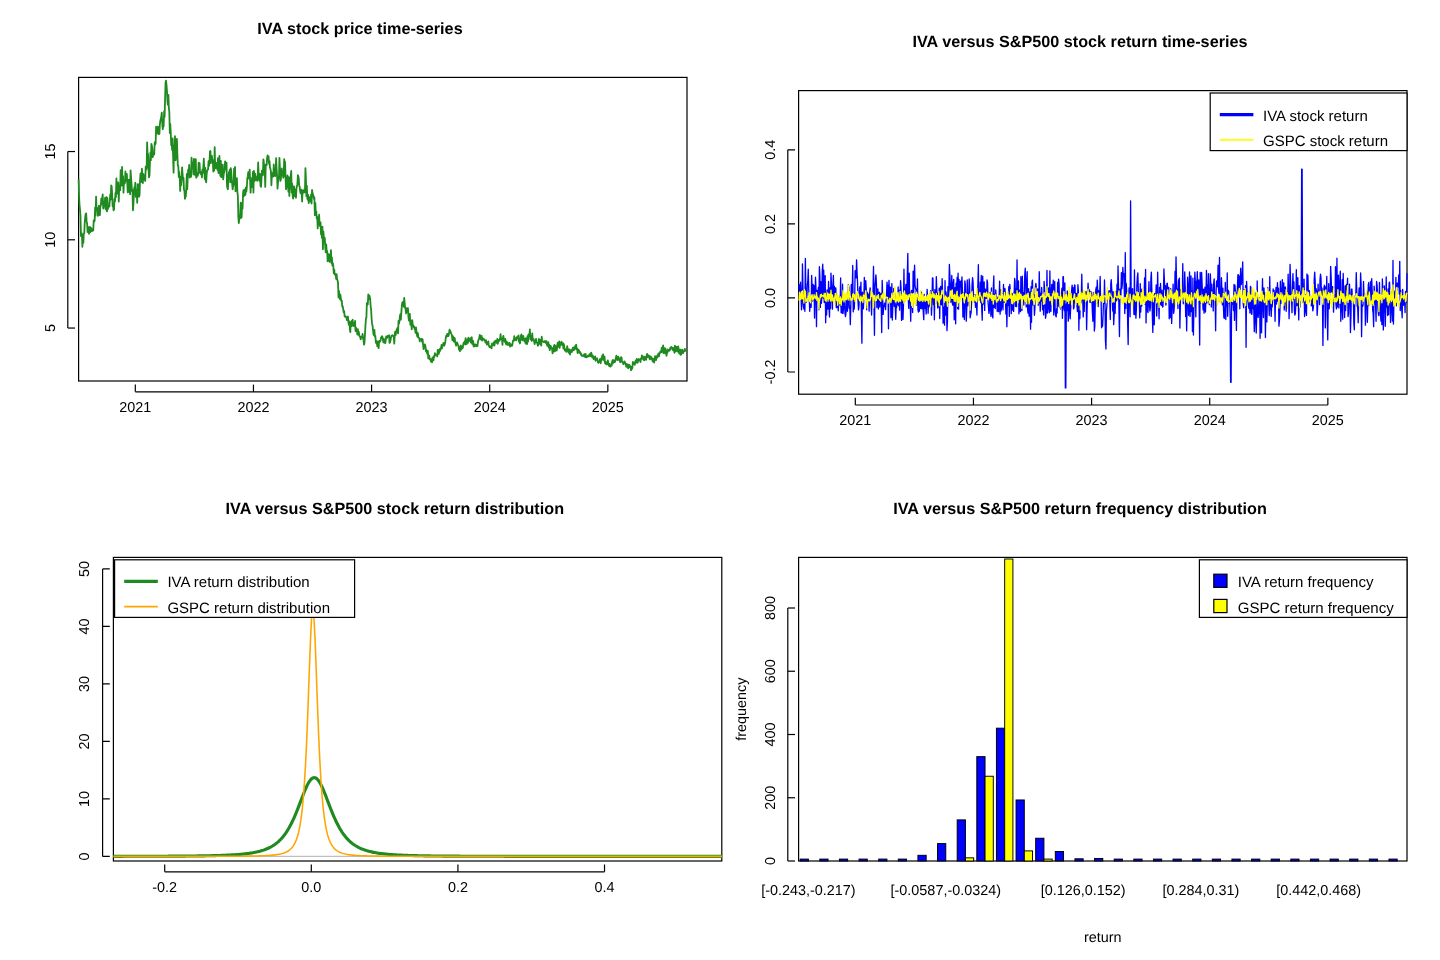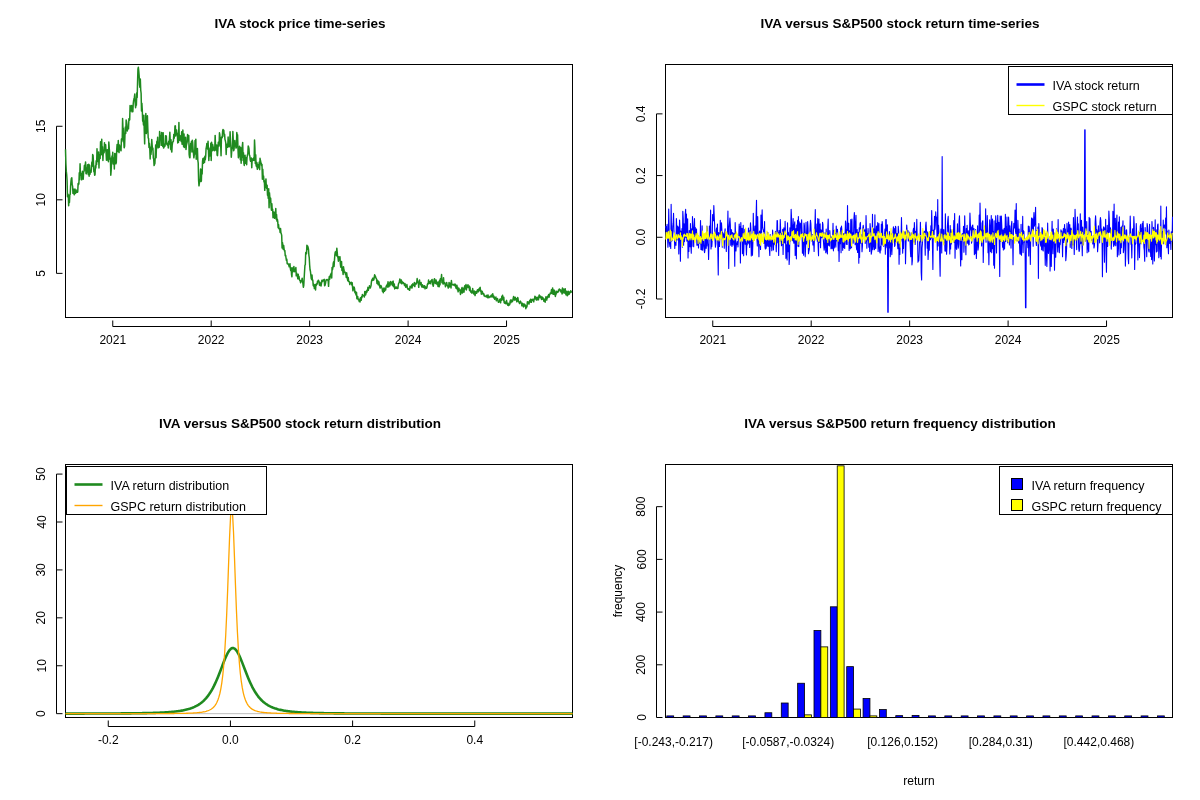--- a/index.html
+++ b/index.html
@@ -20,22 +20,22 @@
     width: 1200px;
     height: 800px;
     background: #ffffff;
   }
   .panel {
     position: absolute;
     width: 600px;
     height: 400px;
   }
   #panel-price        { left: 0px;   top: 0px; }
-  #panel-returns      { left: 600px; top: 0px; }
-  #panel-density      { left: 0px;   top: 400px; }
+  #panel-returns      { left: 600px; top: 11px; }
+  #panel-density      { left: 0px;   top: 400px; padding-left: 29px; }
   #panel-histogram    { left: 600px; top: 400px; text-decoration: underline; }
   .panel svg {
     display: block;
     width: 600px;
     height: 400px;
   }
   .plot-title {
     font-family: "Liberation Sans", sans-serif;
     font-size: 13.5px;
     font-weight: bold;

